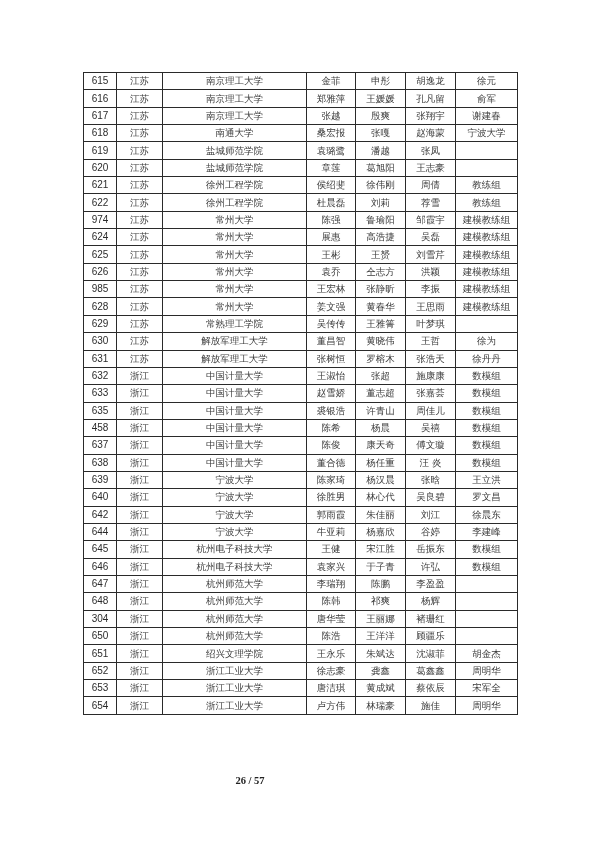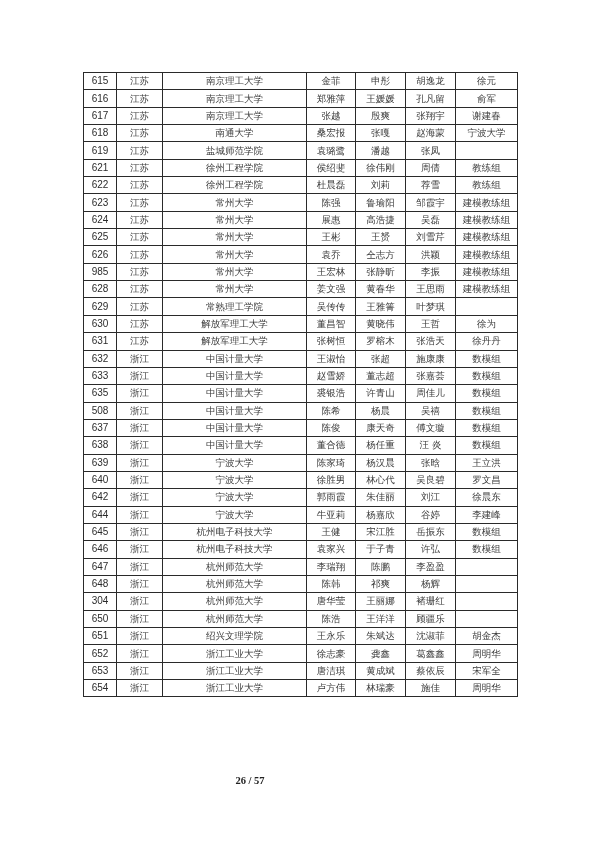--- a/index.html
+++ b/index.html
@@ -115,39 +115,48 @@
         <tr>
           <td class="c-no">619</td>
           <td>江苏</td>
           <td>盐城师范学院</td>
           <td>袁璐鹭</td>
           <td>潘越</td>
           <td>张凤</td>
           <td></td>
         </tr>
         <tr>
+          <td class="c-no">620</td>
+          <td>江苏</td>
+          <td>盐城师范学院</td>
+          <td>章莲</td>
+          <td>葛旭阳</td>
+          <td>王志豪</td>
+          <td></td>
+        </tr>
+        <tr>
           <td class="c-no">621</td>
           <td>江苏</td>
           <td>徐州工程学院</td>
           <td>侯绍斐</td>
           <td>徐伟刚</td>
           <td>周倩</td>
           <td>教练组</td>
         </tr>
         <tr>
           <td class="c-no">622</td>
           <td>江苏</td>
           <td>徐州工程学院</td>
           <td>杜晨磊</td>
           <td>刘莉</td>
           <td>荐雪</td>
           <td>教练组</td>
         </tr>
         <tr>
-          <td class="c-no">623</td>
+          <td class="c-no">974</td>
           <td>江苏</td>
           <td>常州大学</td>
           <td>陈强</td>
           <td>鲁瑜阳</td>
           <td>邹霞宇</td>
           <td>建模教练组</td>
         </tr>
         <tr>
           <td class="c-no">624</td>
           <td>江苏</td>
@@ -241,21 +250,21 @@
         <tr>
           <td class="c-no">635</td>
           <td>浙江</td>
           <td>中国计量大学</td>
           <td>裘银浩</td>
           <td>许青山</td>
           <td>周佳儿</td>
           <td>数模组</td>
         </tr>
         <tr>
-          <td class="c-no">508</td>
+          <td class="c-no">458</td>
           <td>浙江</td>
           <td>中国计量大学</td>
           <td>陈希</td>
           <td>杨晨</td>
           <td>吴禧</td>
           <td>数模组</td>
         </tr>
         <tr>
           <td class="c-no">637</td>
           <td>浙江</td>

